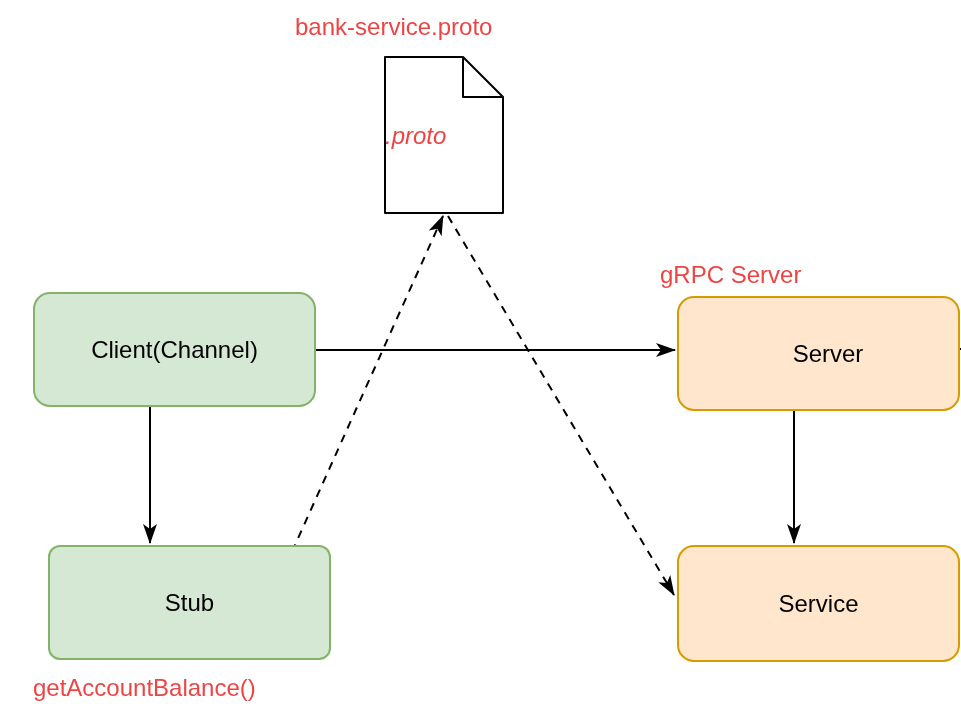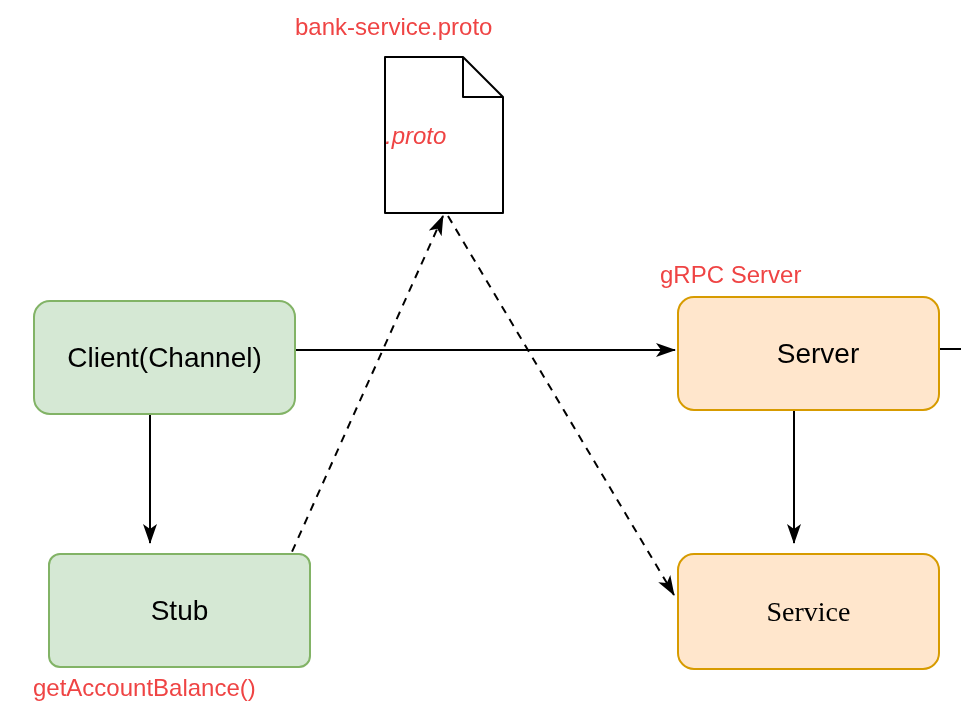--- a/index.html
+++ b/index.html
@@ -16,45 +16,44 @@
     overflow: hidden;
   }
   .layer {
     position: absolute;
     left: 0;
     top: 0;
     pointer-events: none;
   }
   .node {
     position: absolute;
-    width: 263px;
+    width: 283px;
     height: 115px;
     box-sizing: border-box;
     border-radius: 17px;
     border: 2px solid;
     display: flex;
     align-items: center;
     justify-content: center;
-    font-size: 28px;
+    font-size: 24px;
     color: #000000;
     text-align: center;
-    margin-top: 8px;
   }
   .node.green {
     background: #d5e8d4;
     border-color: #82b366;
   }
   .node.orange {
     background: #ffe6cc;
     border-color: #d79b00;
   }
   .node-client  { left: 33px;  top: 292px; }
   .node-stub    { left: 48px;  top: 545px; border-radius: 12px; }
-  .node-server  { left: 677px; top: 288px; padding-left: 19px; }
-  .node-service { left: 677px; top: 545px; height: 117px; font-family: Liberation Serif, serif; }
+  .node-server  { left: 677px; top: 296px; padding-left: 19px; }
+  .node-service { left: 677px; top: 545px; height: 117px; }
   .caption {
     position: absolute;
     font-size: 24px;
     color: #ef4444;
     line-height: 28px;
     white-space: nowrap;
   }
   .cap-file     { left: 295px; top: 12px;  width: 300px; line-height: 30px; }
   .cap-proto    { left: 385px; top: 121px; width: 118px; line-height: 30px; font-style: italic; }
   .cap-server   { left: 660px; top: 233px; width: 270px; line-height: 27px; margin-top: 28px; }

